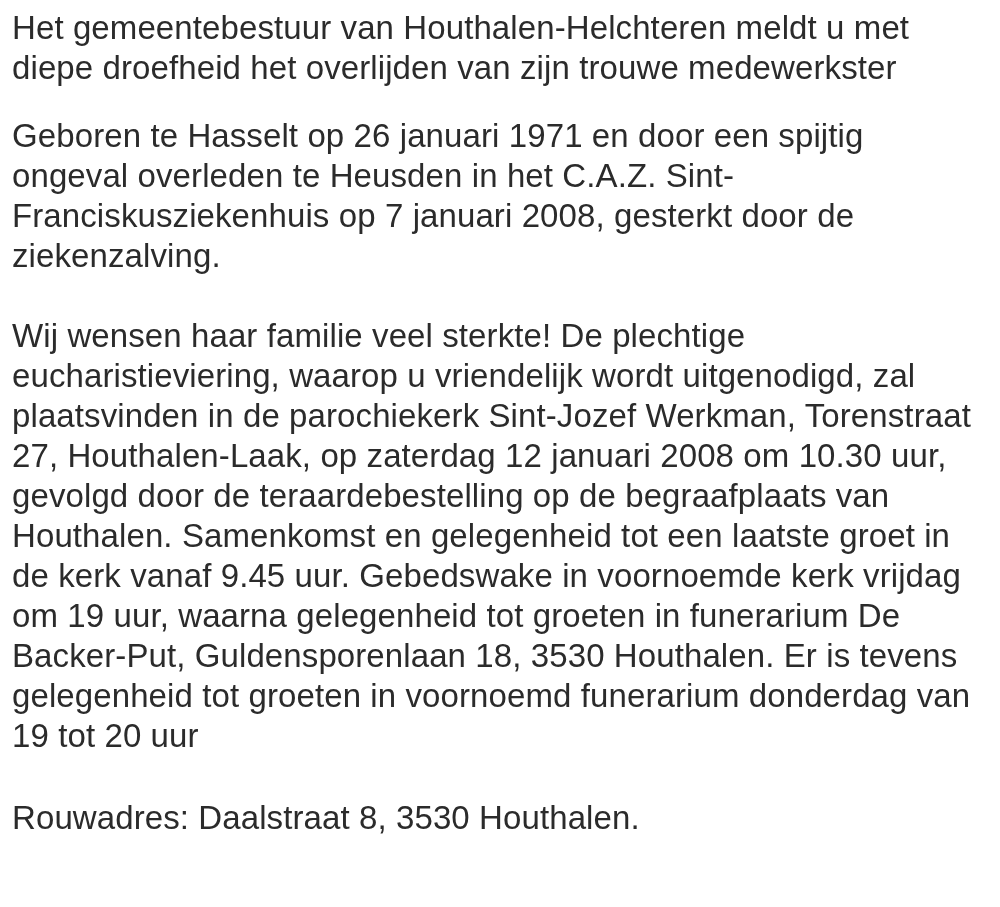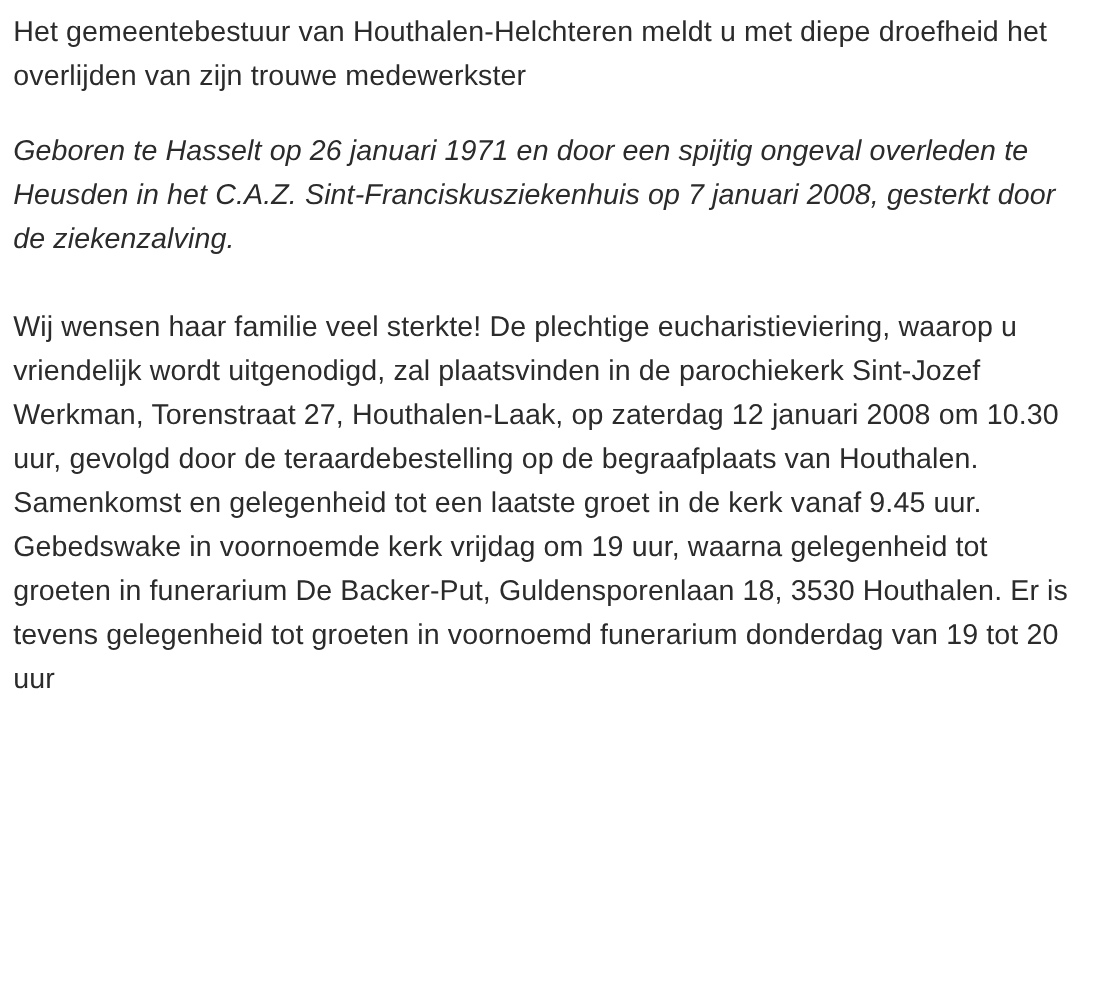--- a/index.html
+++ b/index.html
@@ -7,21 +7,21 @@
     padding: 0;
     background: #ffffff;
   }
   .page {
     width: 1000px;
     height: 907px;
     box-sizing: border-box;
     padding: 8px 14px 0 12px;
     background: #ffffff;
     font-family: "Liberation Sans", "DejaVu Sans", sans-serif;
-    font-size: 26px;
+    font-size: 33px;
     line-height: 40px;
     color: #2b2b2b;
     letter-spacing: 0.1px;
     overflow: hidden;
   }
   .page p {
     margin: 0;
   }
   .para-intro {
     margin-bottom: 28px !important;
@@ -29,31 +29,31 @@
   .para-salutation {
     margin-bottom: 8px !important;
   }
   .para-name {
     font-weight: bold;
     color: #1f1f1f;
     margin-bottom: 41px !important;
   }
   .para-birth-death {
     margin-bottom: 40px !important;
-    font-style: italic;
   }
   .para-ceremony {
     margin-bottom: 42px !important;
   }
 </style>
 </head>
 <body>
 
 <div class="page">
   <p class="para-intro">Het gemeentebestuur van Houthalen-Helchteren meldt u met diepe droefheid het overlijden van zijn trouwe medewerkster</p>
 
 
 
   <p class="para-birth-death">Geboren te Hasselt op 26 januari 1971 en door een spijtig ongeval overleden te Heusden in het C.A.Z. Sint-Franciskusziekenhuis op 7 januari 2008, gesterkt door de ziekenzalving.</p>
 
   <p class="para-ceremony">Wij wensen haar familie veel sterkte! De plechtige eucharistieviering, waarop u vriendelijk wordt uitgenodigd, zal plaatsvinden in de parochiekerk Sint-Jozef Werkman, Torenstraat 27, Houthalen-Laak, op zaterdag 12 januari 2008 om 10.30 uur, gevolgd door de teraardebestelling op de begraafplaats van Houthalen. Samenkomst en gelegenheid tot een laatste groet in de kerk vanaf 9.45 uur. Gebedswake in voornoemde kerk vrijdag om 19 uur, waarna gelegenheid tot groeten in funerarium De Backer-Put, Guldensporenlaan 18, 3530 Houthalen. Er is tevens gelegenheid tot groeten in voornoemd funerarium donderdag van 19 tot 20 uur</p>
 
+  <p class="para-address">Rouwadres: Daalstraat 8, 3530 Houthalen.</p>
 </div>
 
 </body></html>

